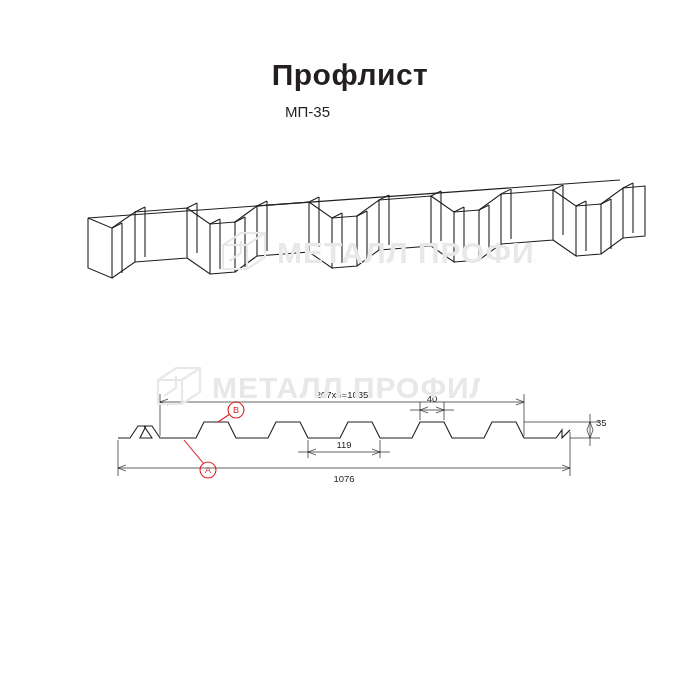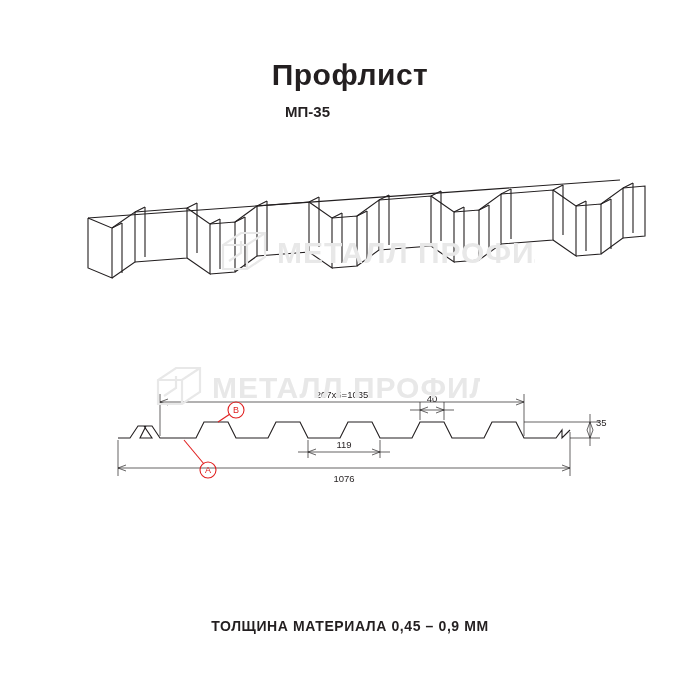--- a/index.html
+++ b/index.html
@@ -32,21 +32,21 @@
     letter-spacing: 0.5px;
     color: #231f20;
   }
   .subtitle {
     position: absolute;
     top: 103px;
     left: 0;
     width: 615px;
     text-align: center;
     font-size: 15px;
-    font-weight: bold;
+    font-weight: normal;
     color: #231f20;
   }
   .iso-wrap {
     position: absolute;
     top: 160px;
     left: 60px;
     width: 590px;
     height: 160px;
   }
   .section-wrap {
@@ -198,15 +198,14 @@
     <svg width="330" height="62" viewBox="0 0 330 62">
       <g class="wmline">
         <path d="M 8 46 L 8 22 L 26 10 L 50 10 L 50 34 L 32 46 Z"></path>
         <path d="M 8 22 L 32 22 L 50 10 M 32 22 L 32 46"></path>
         <path d="M 14 38 L 26 30 L 26 18"></path>
       </g>
       <text class="wmtxt" x="62" y="40">МЕТАЛЛ ПРОФИЛЬ</text>
     </svg>
   </div>
 
-  <div class="footer">ТОЛЩИНА МАТЕРИАЛА 0,45 – 0,9 ММ</div>
 
 </div>
 
 </body></html>

